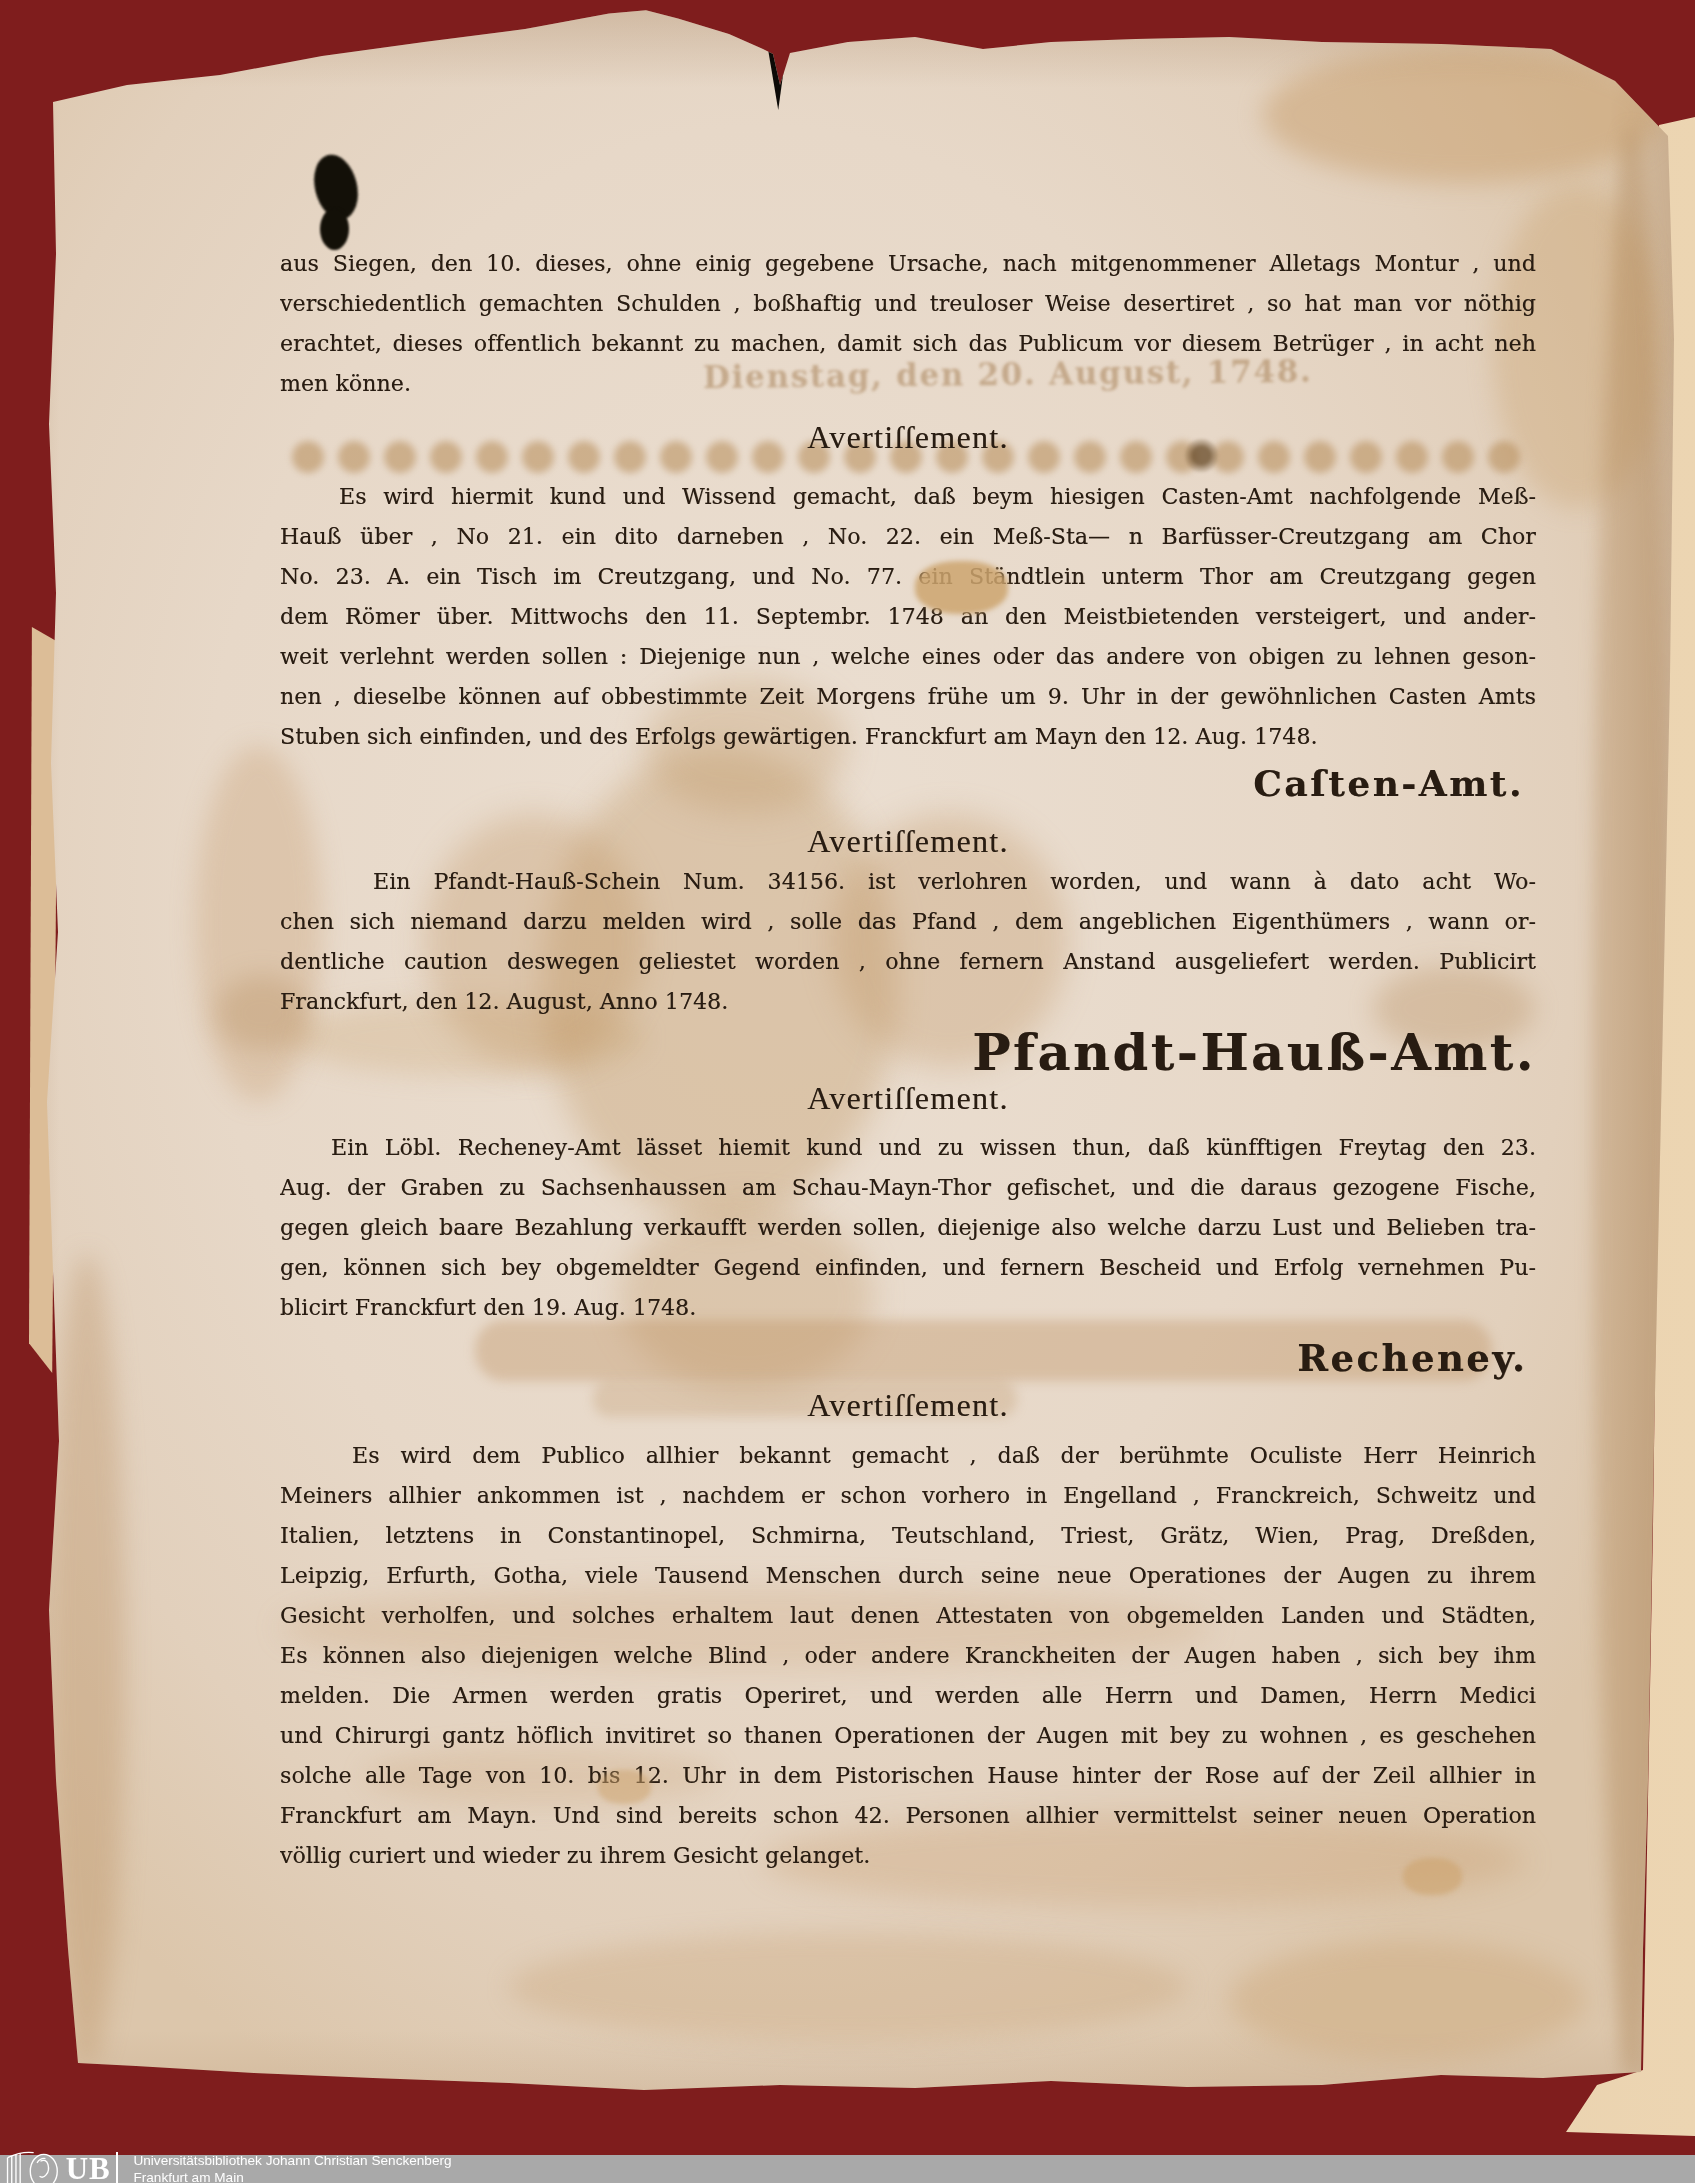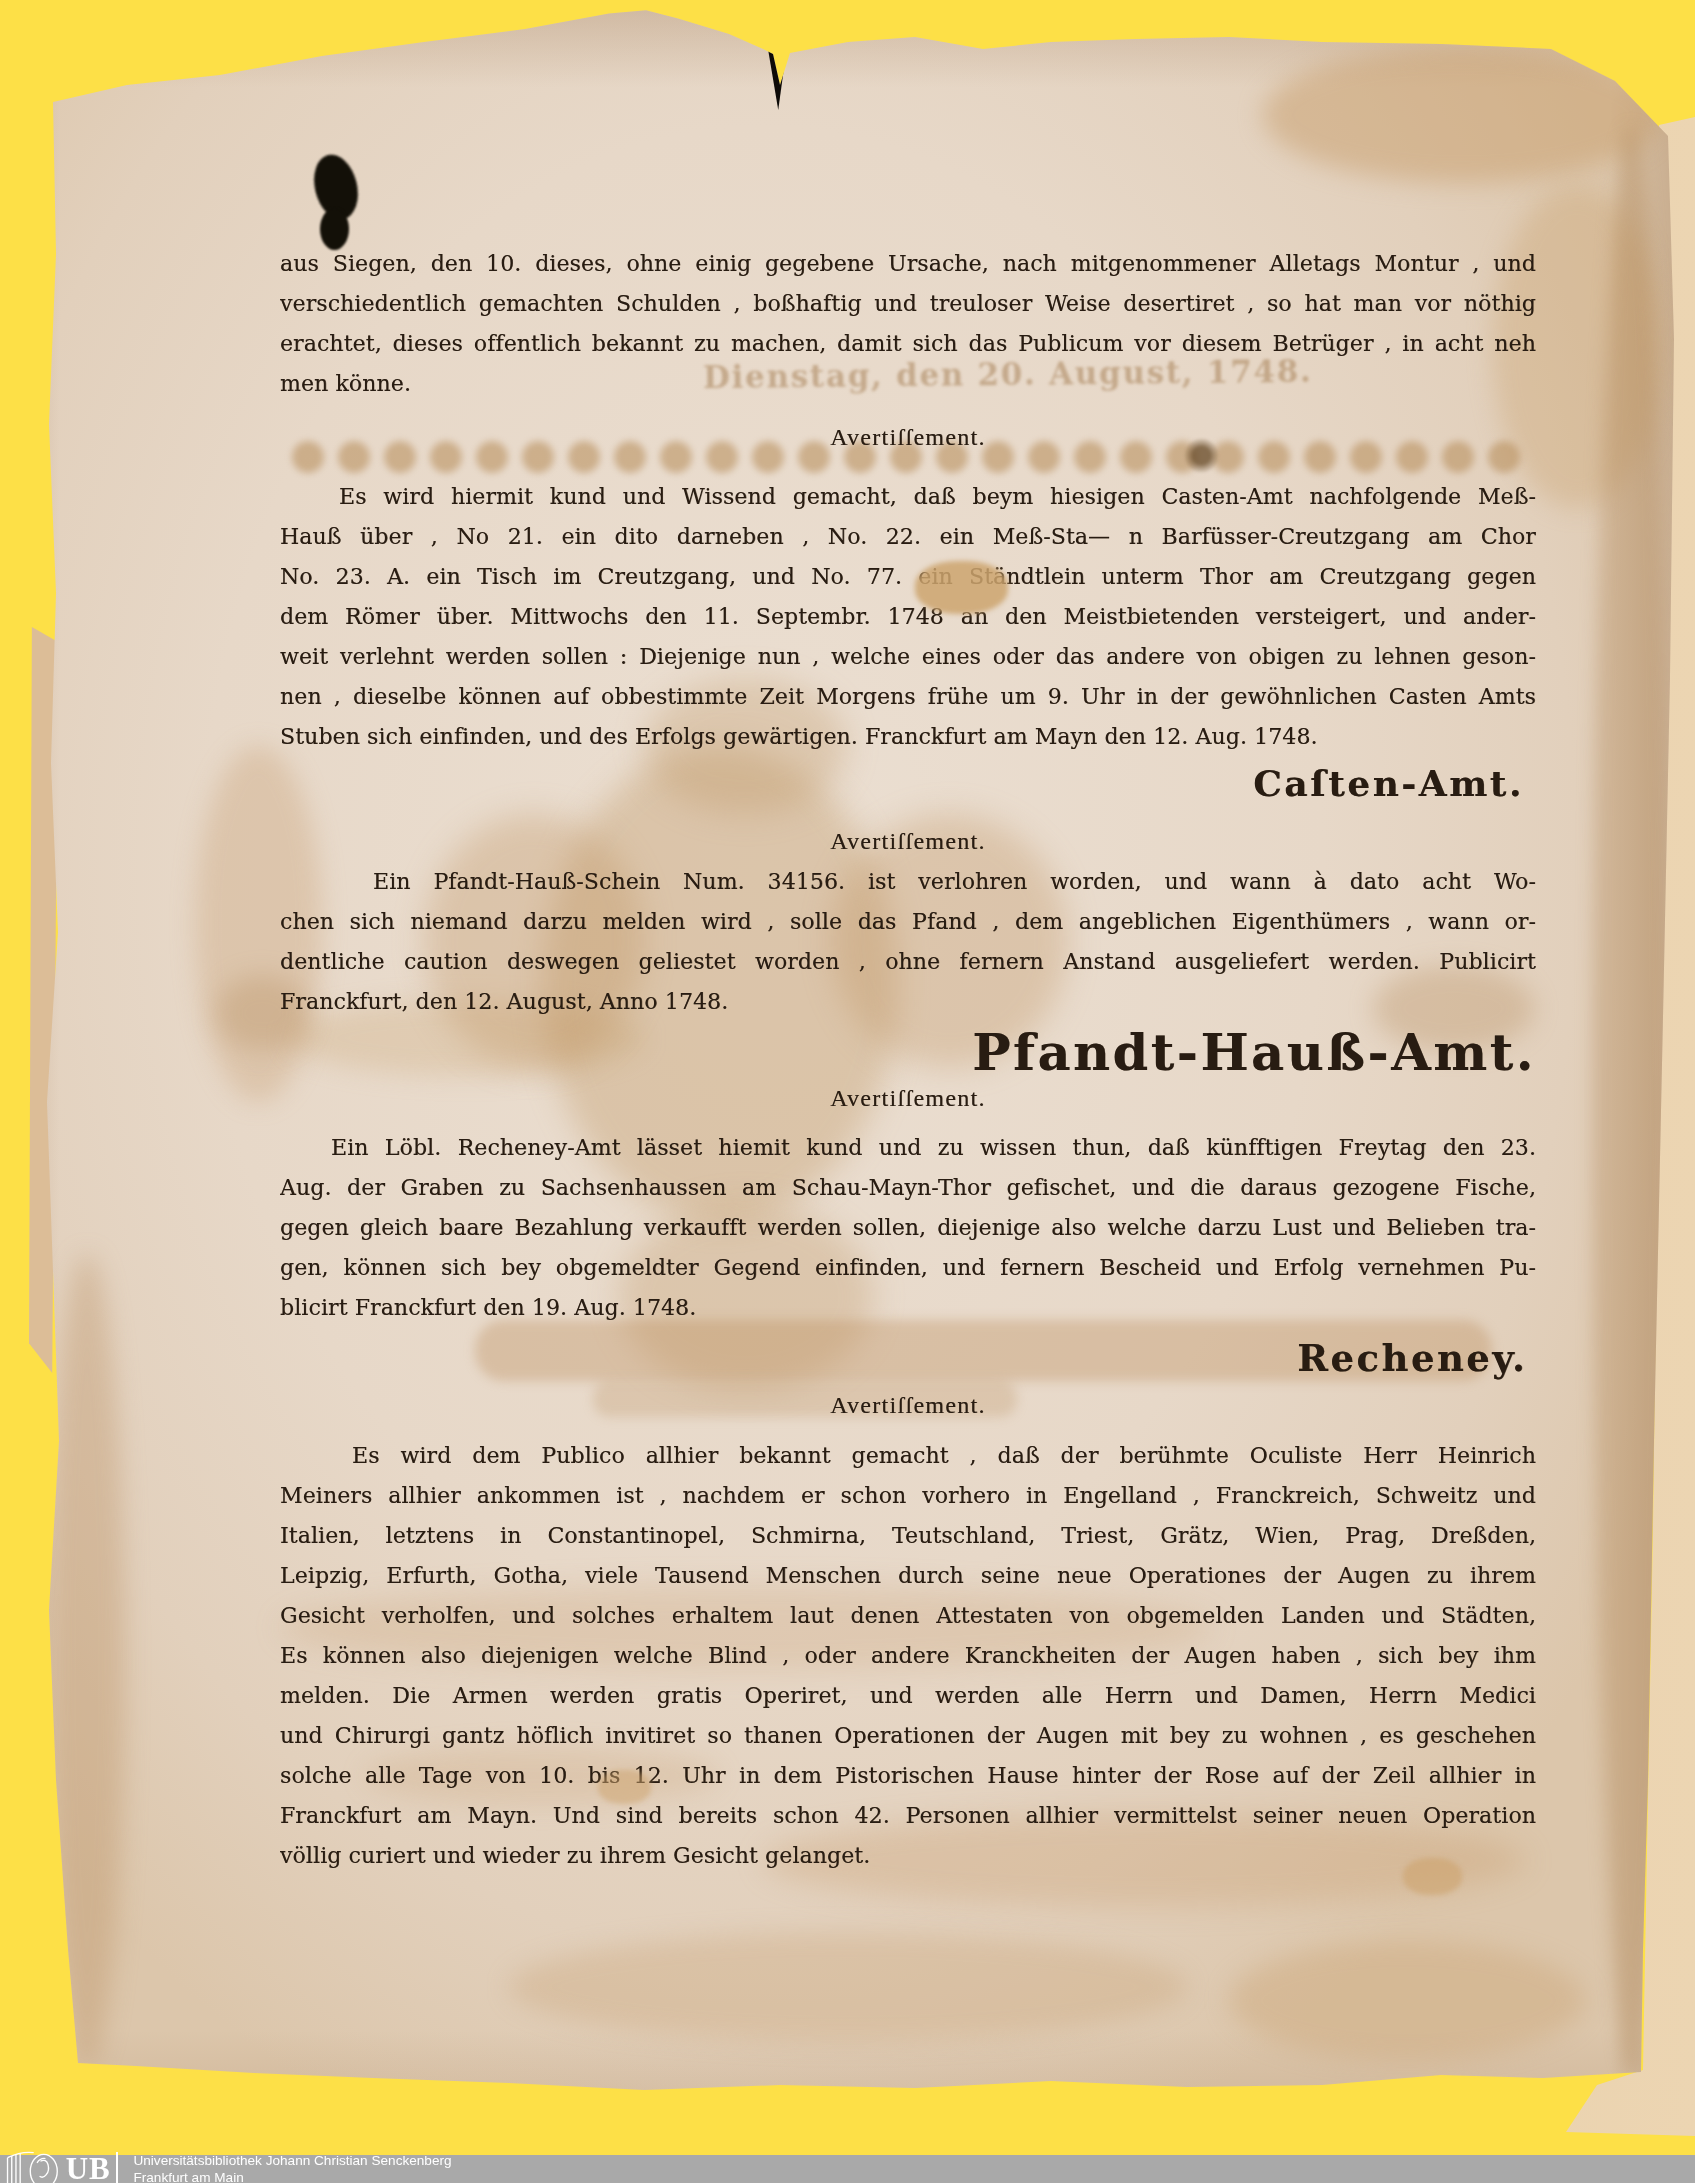--- a/index.html
+++ b/index.html
@@ -1,17 +1,17 @@
 <!DOCTYPE html>
 <html style="font-size:13.6px"><head>
 <meta charset="utf-8">
 <style>
   html,body { margin:0; padding:0; background:#000; }
   .stage { position:relative; width:1695px; height:2183px; overflow:hidden;
-           background:#fde047; font-family:"DejaVu Serif", serif; }
+           background:#7f1d1d; font-family:"DejaVu Serif", serif; }
 
   
   .second-sheet { position:absolute; inset:0;
     clip-path: polygon(1659px 125px, 1695px 117px, 1695px 2136px, 1566px 2132px,
                        1597px 2085px, 1643px 2070px, 1653px 1526px, 1663px 763px);
     background: linear-gradient(90deg,#c8a67e 0%, #e4c9a4 35%, #ecd5b2 100%); }
   .left-sliver { position:absolute; left:29px; top:627px; width:29px; height:746px;
     background:#dcbd97; clip-path:polygon(10% 0,100% 2%,80% 100%,0 96%); filter:blur(0.5px); }
 
   
@@ -49,21 +49,21 @@
   
   .textblock { position:absolute; left:280px; top:244px; width:1256px; color:#281c12;
     font-size:22px; line-height:40px; letter-spacing:0.1px;
     text-shadow:0.3px 0.3px 0.5px rgba(40,25,10,.55); }
   .line { height:40px; overflow:hidden; text-align:justify; }
   .line::after { content:""; display:inline-block; width:100%; height:0; line-height:0; vertical-align:top; }
   .line.last { text-align:left; }
   .line.last::after { content:none; }
   .ind60 { padding-left:51px; } .ind70 { padding-left:59px; }
   .ind85 { padding-left:72px; } .ind110 { padding-left:93px; }
-  .heading { font-family:"Liberation Serif", serif; font-size:24px; line-height:42px;
+  .heading { font-family:"Liberation Serif", serif; font-size:32px; line-height:42px;
     text-align:center; letter-spacing:1.3px; }
   .h1 { margin-top:12px; } .h2 { margin-top:13.6px; } .h3 { margin-top:0; } .h4 { margin-top:3.4px; }
   .p2 { margin-top:18.6px; } .p3 { } .p4 { margin-top:8.5px; } .p5 { margin-top:10.2px; }
   .sig { text-align:right; font-weight:bold; letter-spacing:2.5px; }
   .sig1 { margin-top:3.4px;  font-size:36px; line-height:46px; padding-right:12px; }
   .sig2 { margin-top:6.8px;  font-size:51px; line-height:49px; }
   .sig3 { margin-top:6.8px;  font-size:37px; line-height:46px; padding-right:8.5px; }
 
   
   .footer { position:absolute; left:0; bottom:0; width:1695px; height:28px; background:#a9a9a9;

